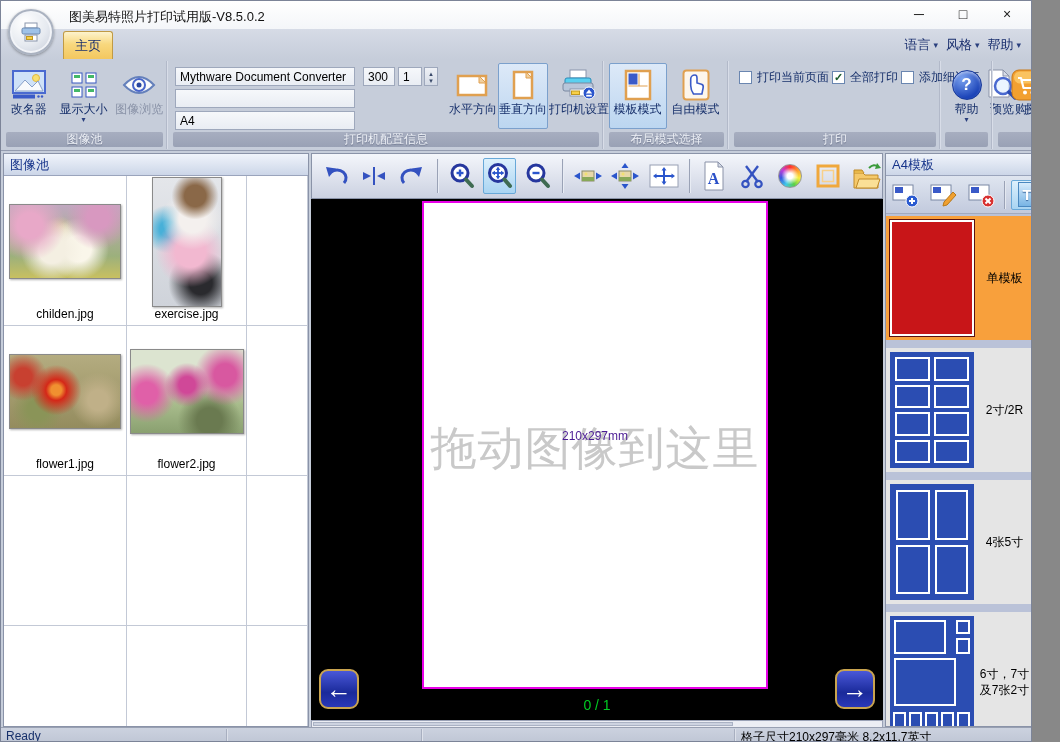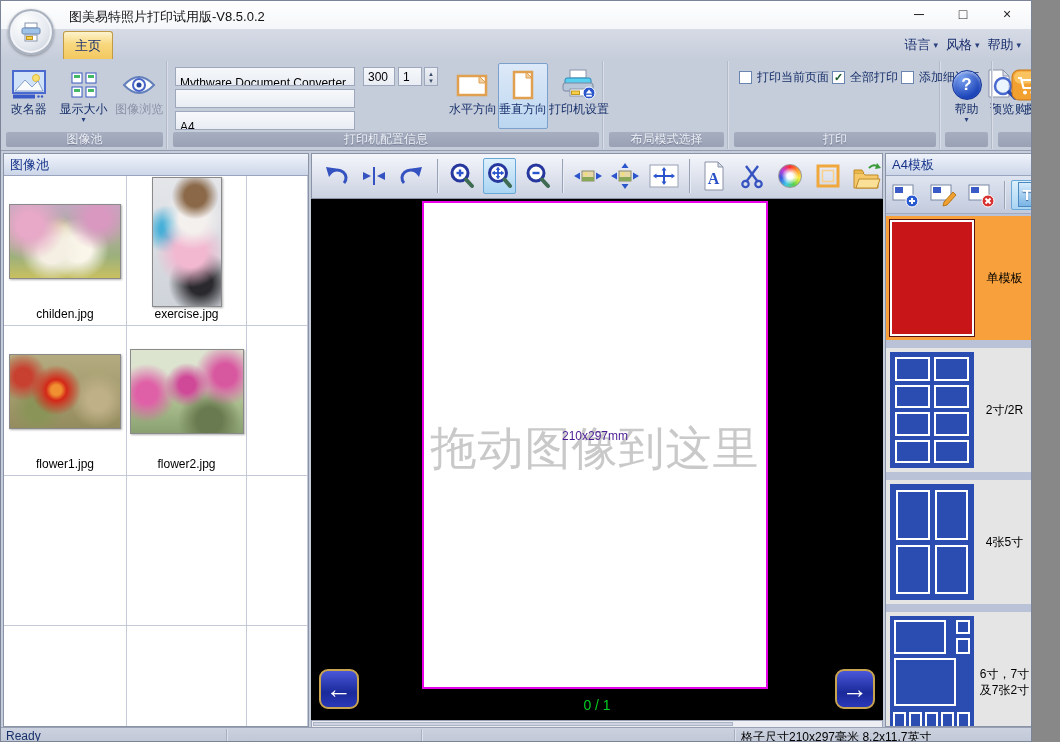--- a/index.html
+++ b/index.html
@@ -37,21 +37,21 @@
   .rbtn { display:flex; flex-direction:column; align-items:center; justify-content:flex-start; height:66px; padding-top:3px;
     border:1px solid transparent; border-radius:2px; color:#17306b; font-size:12px; }
   .rbtn .ricon { height:36px; display:flex; align-items:center; justify-content:center; }
   .rbtn.selected { background:linear-gradient(#dde9f8,#bcd6f0); border-color:#7ba0cc; }
   .rbtn.disabled { color:#8a93a8; }
   .rlabel { white-space:nowrap; line-height:13px; }
   .small-caret { font-size:8px; color:#2a3f7e; line-height:8px; }
 
   .fieldcol { display:flex; flex-direction:column; gap:3px; padding:4px 0 0 5px; }
   .rfield { width:180px; height:19px; background:linear-gradient(#f6f8fb,#e9edf3); border:1px solid #9ea8bc;
-    font-size:12px; color:#000; padding:8px 4px; white-space:nowrap; overflow:hidden; }
+    font-size:12px; color:#000; padding:2px 4px; white-space:nowrap; overflow:hidden; }
   .numcol { display:flex; flex-direction:row; gap:3px; padding:4px 0 0 8px; }
   .nfield { width:32px; height:19px; background:linear-gradient(#f6f8fb,#e9edf3); border:1px solid #9ea8bc;
     font-size:12px; color:#000; padding:2px 4px; }
   .spinrow { display:flex; }
   .spin { width:14px; height:19px; margin-left:2px; display:flex; flex-direction:column; align-items:center; justify-content:center;
     background:linear-gradient(#eef1f6,#d5dbe6); border:1px solid #9ea8bc; font-size:7px; color:#3a4a6a; line-height:7px; }
 
   .checkcol { display:flex; flex-direction:row; gap:3px; padding:6px 0 0 8px; }
   .checkbox { display:flex; align-items:center; gap:5px; color:#17306b; font-size:12px; white-space:nowrap; }
   .cbox { width:13px; height:13px; background:#fff; border:1px solid #6a86b0; display:flex; align-items:center; justify-content:center;
@@ -304,20 +304,42 @@
               <rect x="25.2" y="25.8" width="5.6" height="1.8" fill="#fff"></rect>
             </svg>
           </div>
           <div class="rlabel">打印机设置</div>
         </div>
       </div>
       <div class="rg-label">打印机配置信息</div>
     </div>
 
     <div class="rgroup" style="left:605px; width:122px;">
+      <div class="rg-content" style="justify-content:center">
+        <div class="rbtn selected" style="width:58px">
+          <div class="ricon">
+            <svg width="28" height="32" viewBox="0 0 28 32">
+              <rect x="2" y="2" width="24" height="28" fill="#fff" stroke="#e0a050" stroke-width="2.5"></rect>
+              <rect x="4.5" y="4.5" width="9" height="11" fill="#3a5ac8"></rect>
+              <line x1="15" y1="4.5" x2="15" y2="17" stroke="#e0a050"></line>
+              <line x1="4.5" y1="17" x2="23.5" y2="17" stroke="#e0a050"></line>
+            </svg>
+          </div>
+          <div class="rlabel">模板模式</div>
+        </div>
+        <div class="rbtn" style="width:58px">
+          <div class="ricon">
+            <svg width="28" height="32" viewBox="0 0 28 32">
+              <rect x="1.5" y="1.5" width="25" height="29" rx="3" fill="#fdf6ec" stroke="#e0a050" stroke-width="2"></rect>
+              <path d="M13 6 c1.6 0 2 1.4 2 3 l0 5 4.5 1.2 c1.8 .5 2 2 1.6 3.8 l-1.2 6 h-8.4 c-1.8 -2.6 -2.8 -5.4 -2.8 -8.4 l0 -6.6 c0 -2 1.6 -4 4.3 -4 z" fill="#fff" stroke="#3a5ac8" stroke-width="1.6"></path>
+            </svg>
+          </div>
+          <div class="rlabel">自由模式</div>
+        </div>
+      </div>
       <div class="rg-label">布局模式选择</div>
     </div>
 
     <div class="rgroup" style="left:730px; width:209px;">
       <div class="rg-content">
         <div class="checkcol">
           <div class="checkbox">
             <span class="cbox">
                 <span class="check-mark">✓</span>
               </span>

